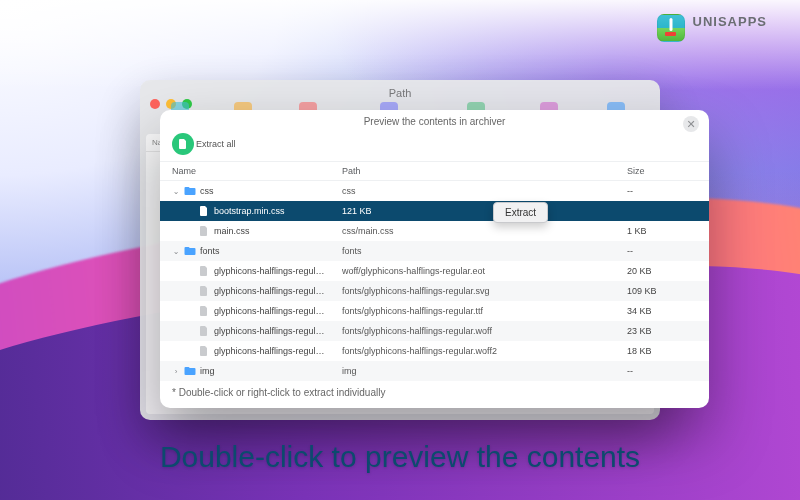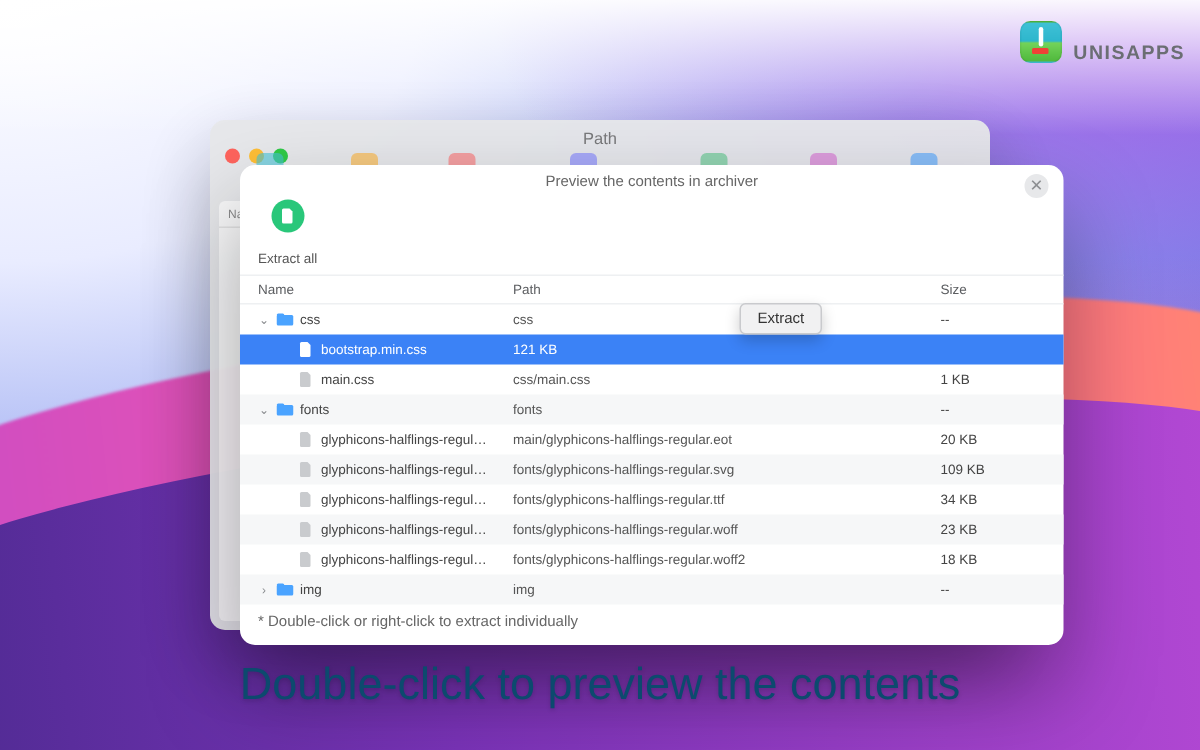--- a/index.html
+++ b/index.html
@@ -23,21 +23,21 @@
     background: linear-gradient(90deg, #4a2a8e 0%, #7a33b8 40%, #b84ad6 100%);
     border-radius: 50% 50% 0 0 / 18% 18% 0 0;
     transform: rotate(-6deg);
   }
   .white-top {
     position: absolute; inset: 0 0 auto 0; height: 90px;
     background: linear-gradient(180deg, rgba(255,255,255,0.95), rgba(255,255,255,0));
   }
 
   
-  .brand { position: absolute; top: 14px; right: 10px; display: flex; align-items: flex-end; gap: 8px; }
+  .brand { position: absolute; top: 14px; right: 33px; display: flex; align-items: flex-start; gap: 8px; }
   .brand-logo {
     width: 28px; height: 28px; border-radius: 7px;
     background: linear-gradient(180deg, #3fc1d6 0%, #2db6cc 48%, #73d35a 52%, #4fb83c 100%);
     border: 1px solid rgba(0,0,0,0.05);
     position: relative;
   }
   .brand-logo::after {
     content: ""; position: absolute; left: 50%; top: 12%; width: 3px; height: 48%;
     background: #fff; transform: translateX(-50%); border-radius: 2px;
   }
@@ -96,21 +96,21 @@
     font-size: 9px; color: #5b5d60; padding: 4px 12px;
     border-top: 1px solid #eef0f2; border-bottom: 1px solid #eef0f2;
   }
   .rows { }
   .row {
     display: grid; grid-template-columns: 170px 1fr 70px;
     align-items: center; padding: 0 12px; height: 20px;
     font-size: 9px; color: #444;
   }
   .row.alt { background: #f6f7f8; }
-  .row.sel { background: #3b82f6; color: #fff; }
+  .row.sel { background: #0c4a6e; color: #fff; }
   .row.sel .fico svg path, .row.sel .fico svg rect { fill: #fff; }
   .name-cell { display: flex; align-items: center; gap: 4px; overflow: hidden; white-space: nowrap; }
   .name-text { overflow: hidden; text-overflow: ellipsis; }
   .indent1 { padding-left: 0px; }
   .indent2 { padding-left: 14px; }
   .chev { width: 8px; text-align: center; color: #8a8c8f; font-size: 8px; }
   .row.sel .chev { color: #fff; }
   .fico { width: 12px; height: 12px; display: inline-flex; align-items: center; justify-content: center; }
   .size-cell { text-align: left; }
   .path-cell { overflow: hidden; text-overflow: ellipsis; white-space: nowrap; color: #555; }
@@ -184,21 +184,21 @@
 </div>
 
 <div class="dialog">
   <div class="dlg-title">
     <span>Preview the contents in archiver</span>
     <div class="dlg-close">
       <span>✕</span>
     </div>
   </div>
   <div class="dlg-toolbar">
-    <div style="display:flex;flex-direction:column;align-items:center;gap:12px;">
+    <div style="display:flex;align-items:center;gap:2px;">
       <div class="extract-ico">
         <svg width="12" height="12" viewBox="0 0 12 12">
           <path d="M3 1h4l2 2v7a1 1 0 0 1-1 1H3a1 1 0 0 1-1-1V2a1 1 0 0 1 1-1z" fill="#fff"></path>
         </svg>
       </div>
       <div class="extract-lbl">Extract all</div>
     </div>
   </div>
   <div class="tbl-hdr">
     <div>Name</div>
@@ -262,21 +262,21 @@
       <div class="row">
         <div class="name-cell indent2">
           <span class="chev"></span>
           <span class="fico file-icon">
             <svg width="12" height="12" viewBox="0 0 12 12">
               <path d="M3 1h4l2 2v7a1 1 0 0 1-1 1H3a1 1 0 0 1-1-1V2a1 1 0 0 1 1-1z" fill="#cfd1d4"></path>
             </svg>
           </span>
           <span class="name-text">glyphicons-halflings-regul…</span>
         </div>
-        <div class="path-cell">main/glyphicons-halflings-regular.eot</div>
+        <div class="path-cell">woff/glyphicons-halflings-regular.eot</div>
         <div class="size-cell">20 KB</div>
       </div>
       <div class="row alt">
         <div class="name-cell indent2">
           <span class="chev"></span>
           <span class="fico file-icon">
             <svg width="12" height="12" viewBox="0 0 12 12">
               <path d="M3 1h4l2 2v7a1 1 0 0 1-1 1H3a1 1 0 0 1-1-1V2a1 1 0 0 1 1-1z" fill="#cfd1d4"></path>
             </svg>
           </span>

